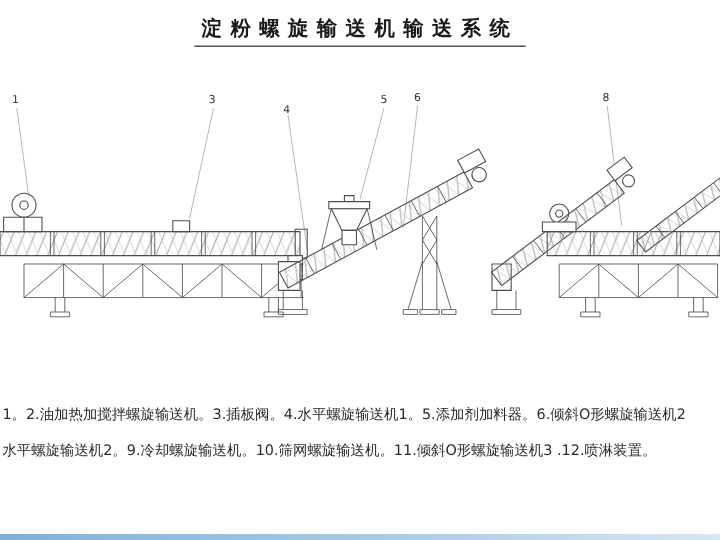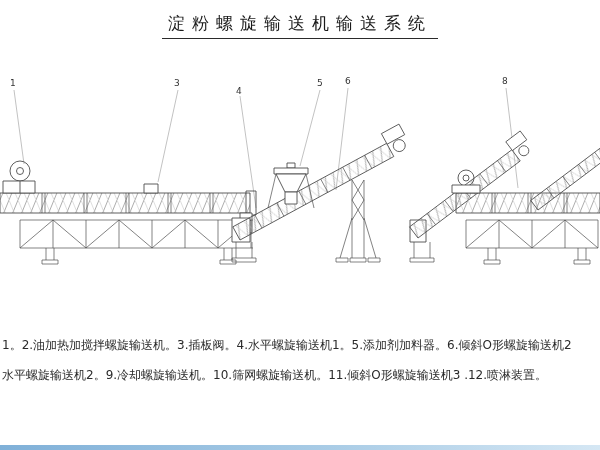--- a/index.html
+++ b/index.html
@@ -3,21 +3,21 @@
 <meta charset="utf-8">
 <style>
   html,body{margin:0;padding:0;background:#e8e8e8;}
   .page{
     position:relative;width:600px;height:450px;background:#ffffff;
     font-family:"DejaVu Sans","Liberation Sans",sans-serif;overflow:hidden;
     margin:0 auto;
   }
   .title{
     position:absolute;top:12px;left:0;width:100%;text-align:center;
-    font-size:17px;font-weight:normal;color:#1a1a1a;letter-spacing:7px;
+    font-size:17px;font-weight:bold;color:#1a1a1a;letter-spacing:7px;
   }
   .title-inner{display:inline-block;border-bottom:1px solid #2a2a2a;padding:0 6px 3px 6px;}
   .drawing{position:absolute;top:68px;left:0;}
   .drawing path,.drawing rect,.drawing circle,.drawing line,.drawing polyline{vector-effect:non-scaling-stroke;}
   .caption{
     position:absolute;left:2px;top:330px;width:600px;
     color:#2a2a2a;font-size:12px;line-height:30px;white-space:nowrap;
   }
   .band{
     position:absolute;left:0;bottom:0;width:100%;height:5px;

